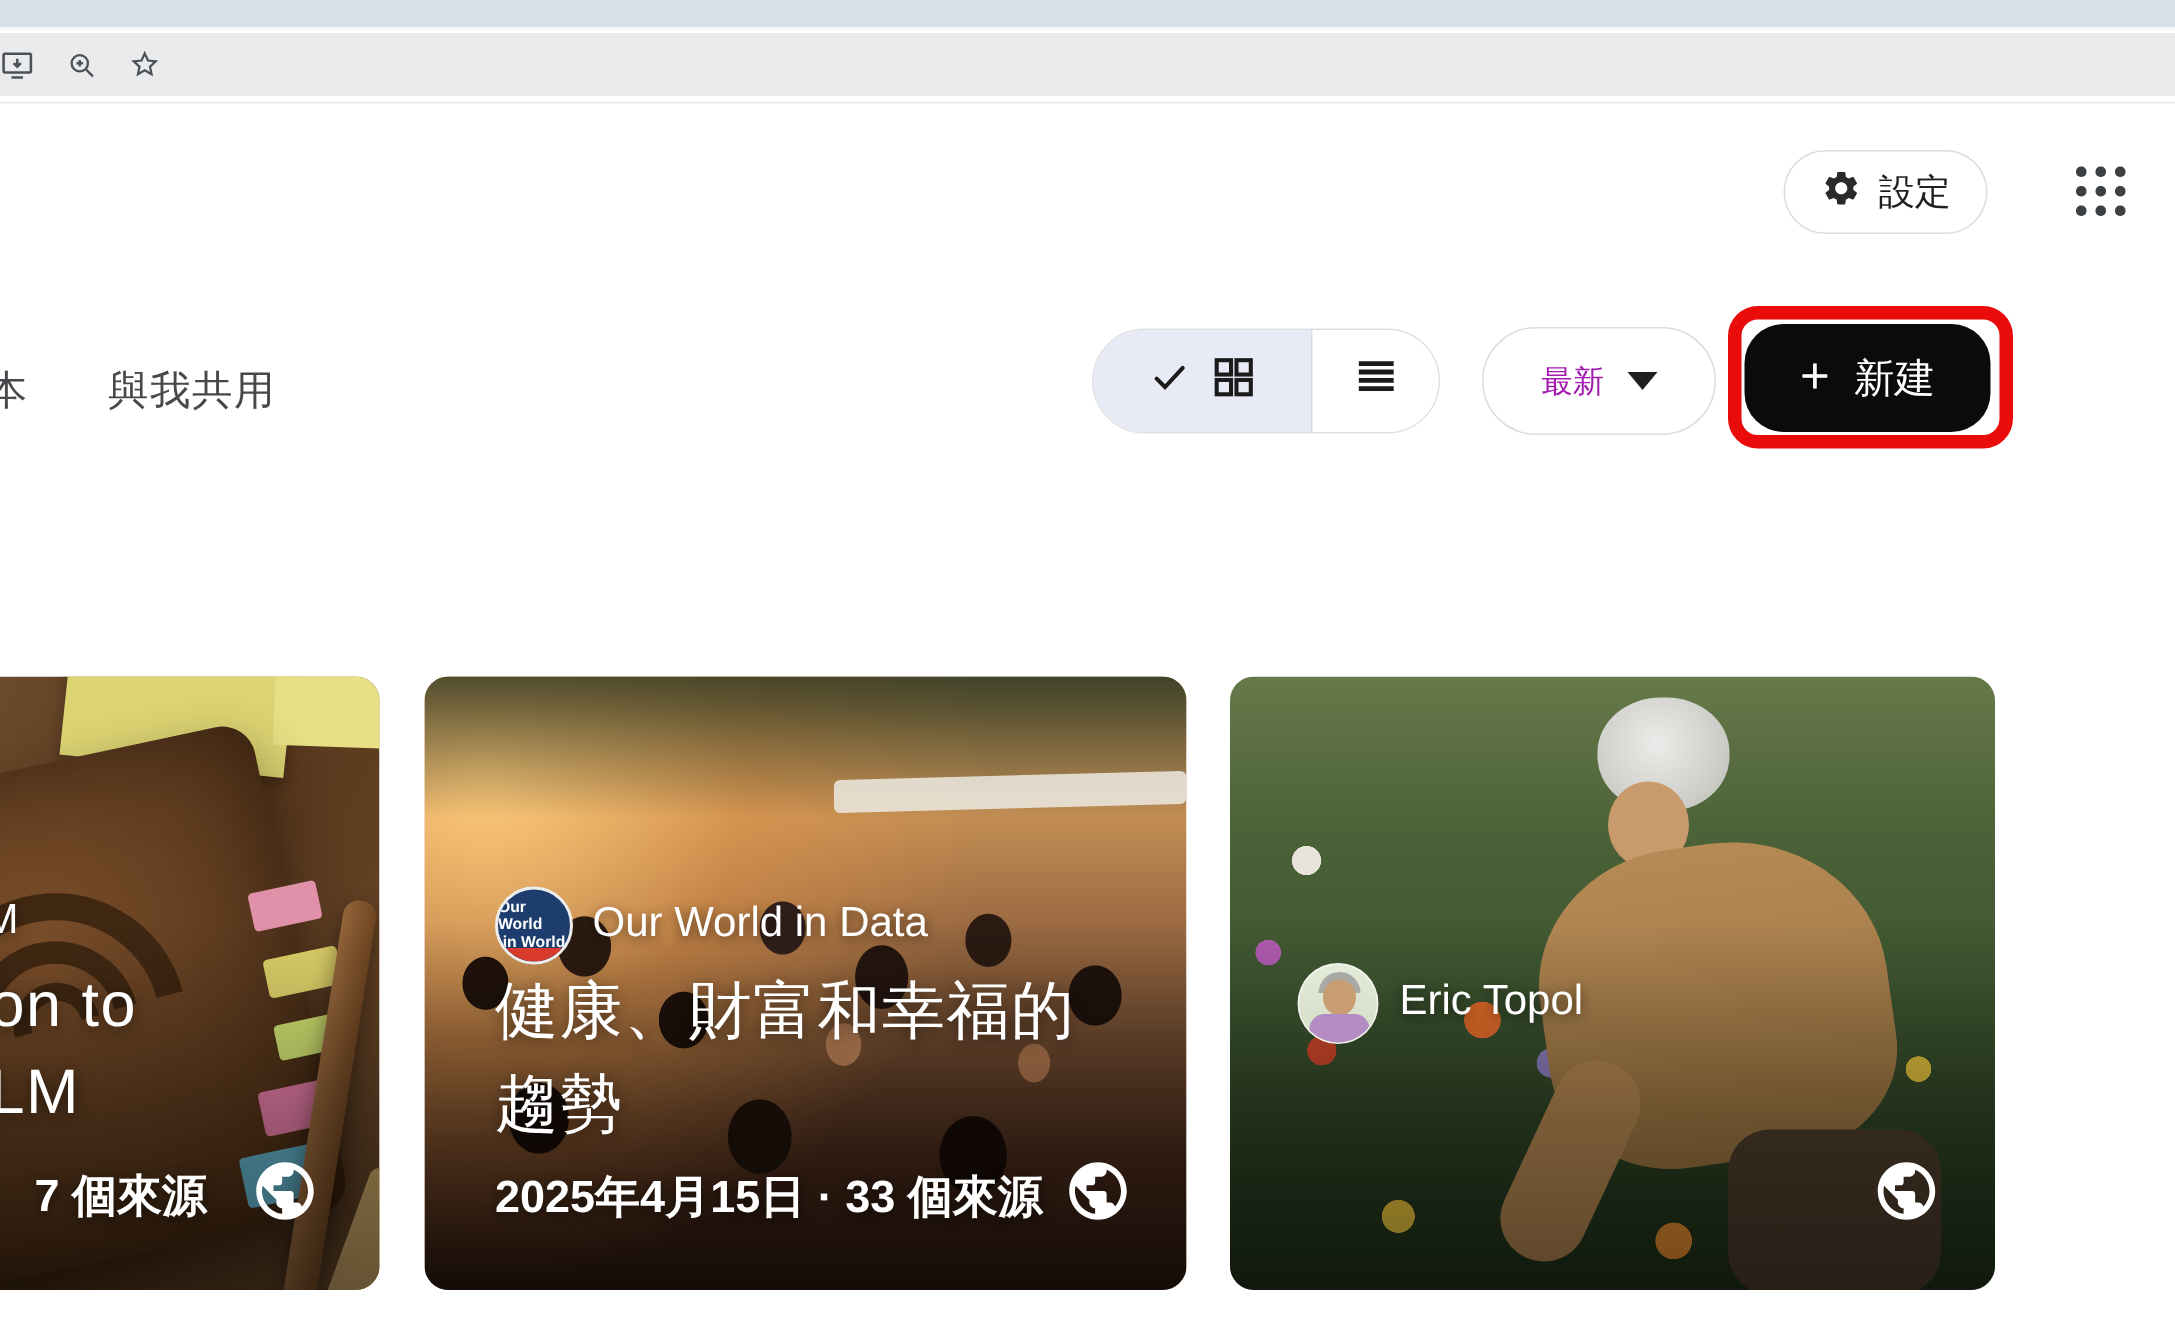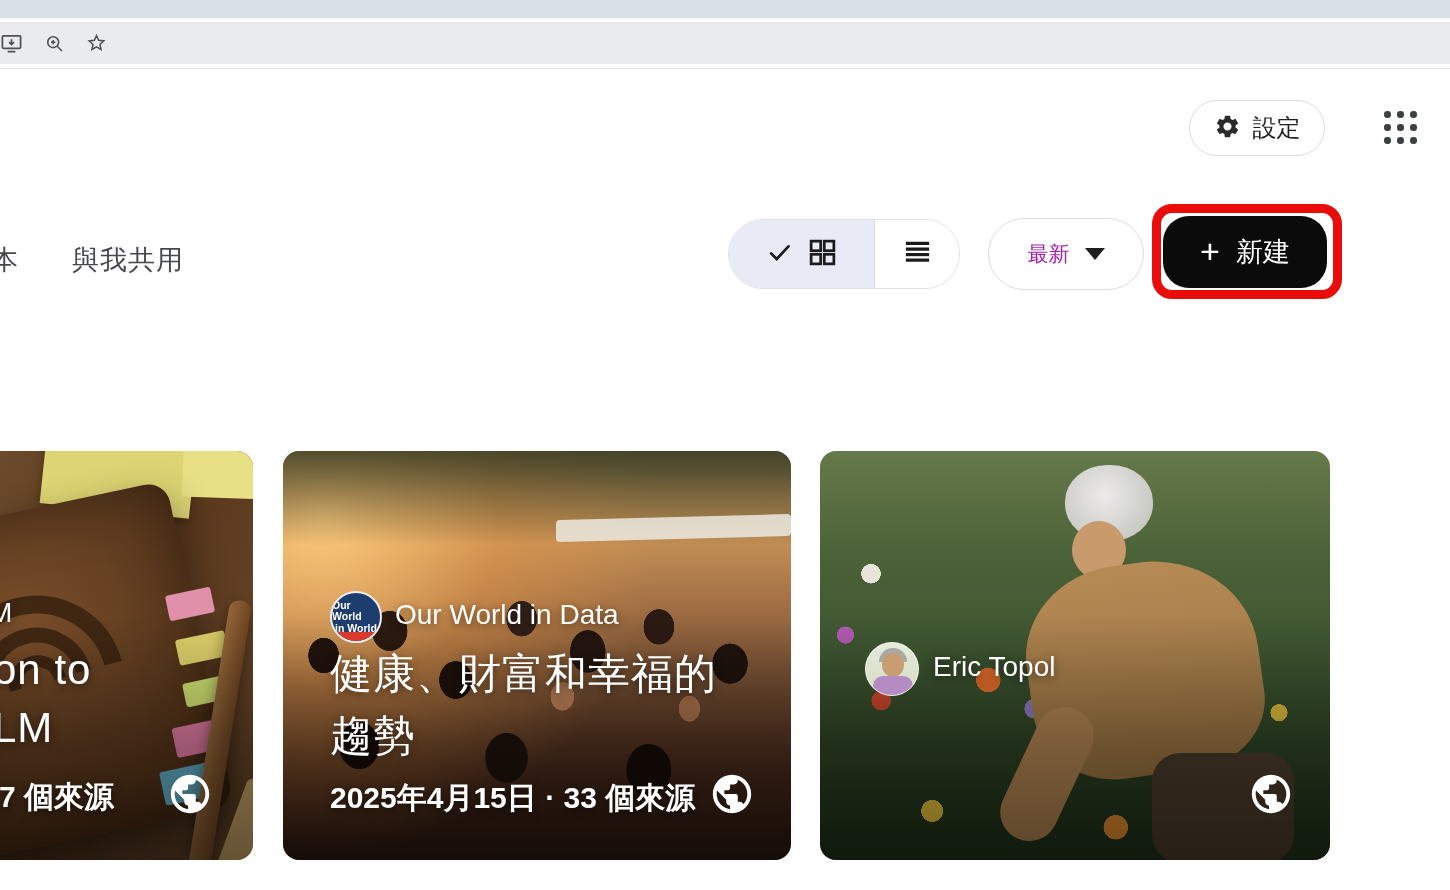--- a/index.html
+++ b/index.html
@@ -272,21 +272,21 @@
   <div class="c1-tab t2"></div>
   <div class="c1-tab t3"></div>
   <div class="c1-tab t4"></div>
   <div class="c1-tab t5"></div>
   <div class="c1-pen"></div>
   <div class="c1-ruler"></div>
   <div class="shade"></div>
   <span class="card-label" style="left:246px; top:146px;">M</span>
   <span class="card-title" style="left:250px; top:196px; line-height:46px;">on to</span>
   <span class="card-title" style="left:250px; top:254px; line-height:46px;">LM</span>
-  <span class="card-meta" style="left:256px; top:326px;">7 個來源</span>
+  <span class="card-meta" style="left:280px; top:326px;">7 個來源</span>
   <span class="globe" style="left:424px; top:320px;">
     <svg width="46" height="46" viewBox="0 0 24 24" fill="#fff">
       <path d="M12 2C6.48 2 2 6.48 2 12s4.48 10 10 10 10-4.48 10-10S17.52 2 12 2zm-1 17.93c-3.95-.49-7-3.85-7-7.93 0-.62.08-1.21.21-1.79L9 15v1c0 1.1.9 2 2 2v1.93zm6.9-2.54c-.26-.81-1-1.39-1.9-1.39h-1v-3c0-.55-.45-1-1-1H8v-2h2c.55 0 1-.45 1-1V7h2c1.1 0 2-.9 2-2v-.41c2.93 1.19 5 4.06 5 7.41 0 2.08-.8 3.97-2.1 5.39z"></path>
     </svg>
   </span>
 </div>
 
 <div class="card card-2">
   <div class="bg c2-bg"></div>
   <div class="layer c2-glow"></div>

